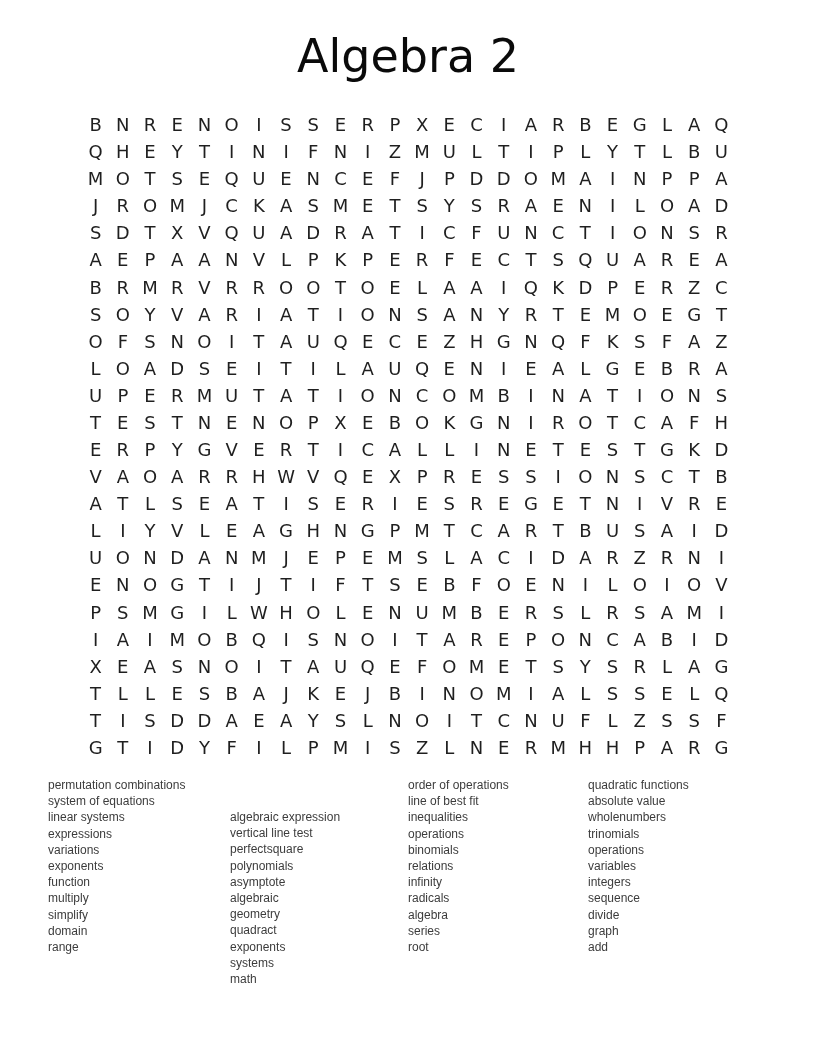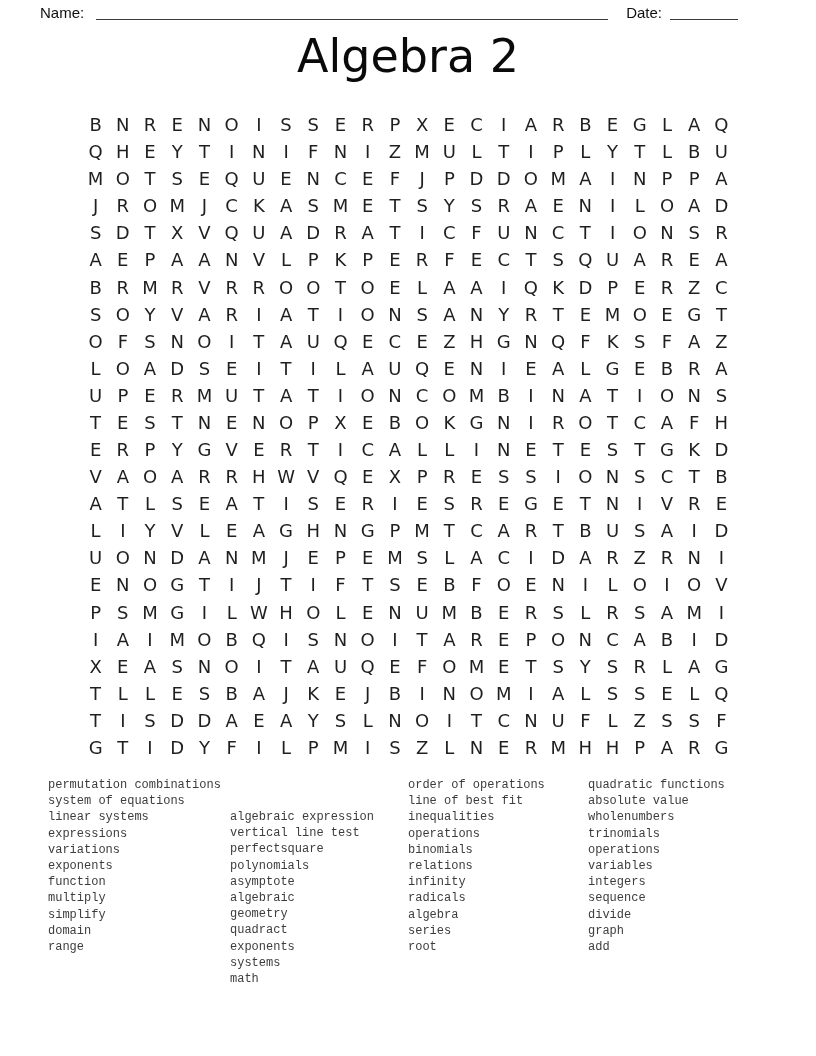--- a/index.html
+++ b/index.html
@@ -69,38 +69,32 @@
   }
 
   
   .word-col {
     position: absolute;
     top: 777px;
     font-size: 12px;
     line-height: 16.2px;
     color: #3c3c3c;
     white-space: nowrap;
-    font-family: Liberation Mono, monospace;
+    font-family: Liberation Sans, sans-serif;
   }
   .col-0 { left: 48px; }
   .col-1 { left: 230px; margin-top: 32px; }
   .col-2 { left: 408px; }
   .col-3 { left: 588px; }
 </style>
 </head>
 <body>
 
 <div class="page">
 
-  <div class="header">
-    <span class="label">Name:</span>
-    <div class="blank name-blank"></div>
-    <span class="label">Date:</span>
-    <div class="blank date-blank"></div>
-  </div>
 
   <h1 class="title">Algebra 2</h1>
 
   <div class="grid">
       <span class="cell">B</span>
       <span class="cell">N</span>
       <span class="cell">R</span>
       <span class="cell">E</span>
       <span class="cell">N</span>
       <span class="cell">O</span>

